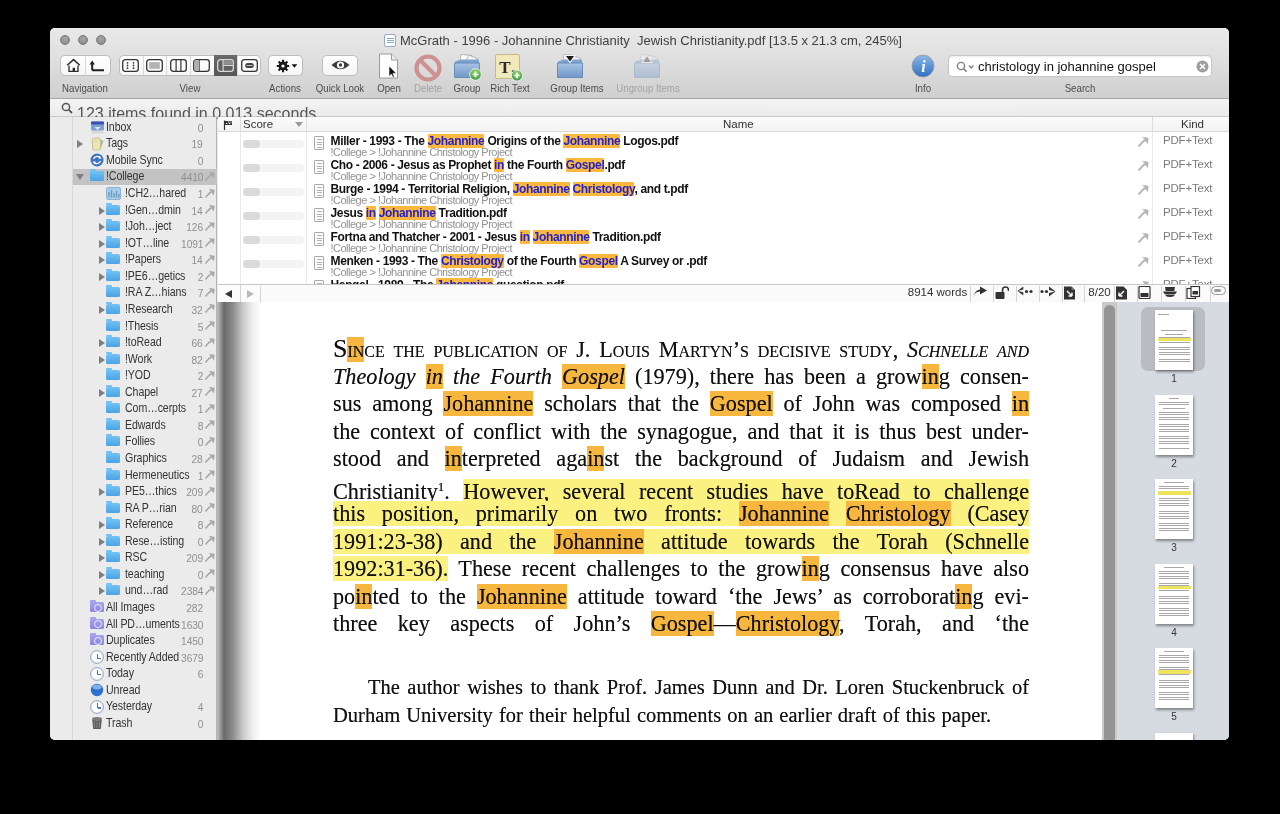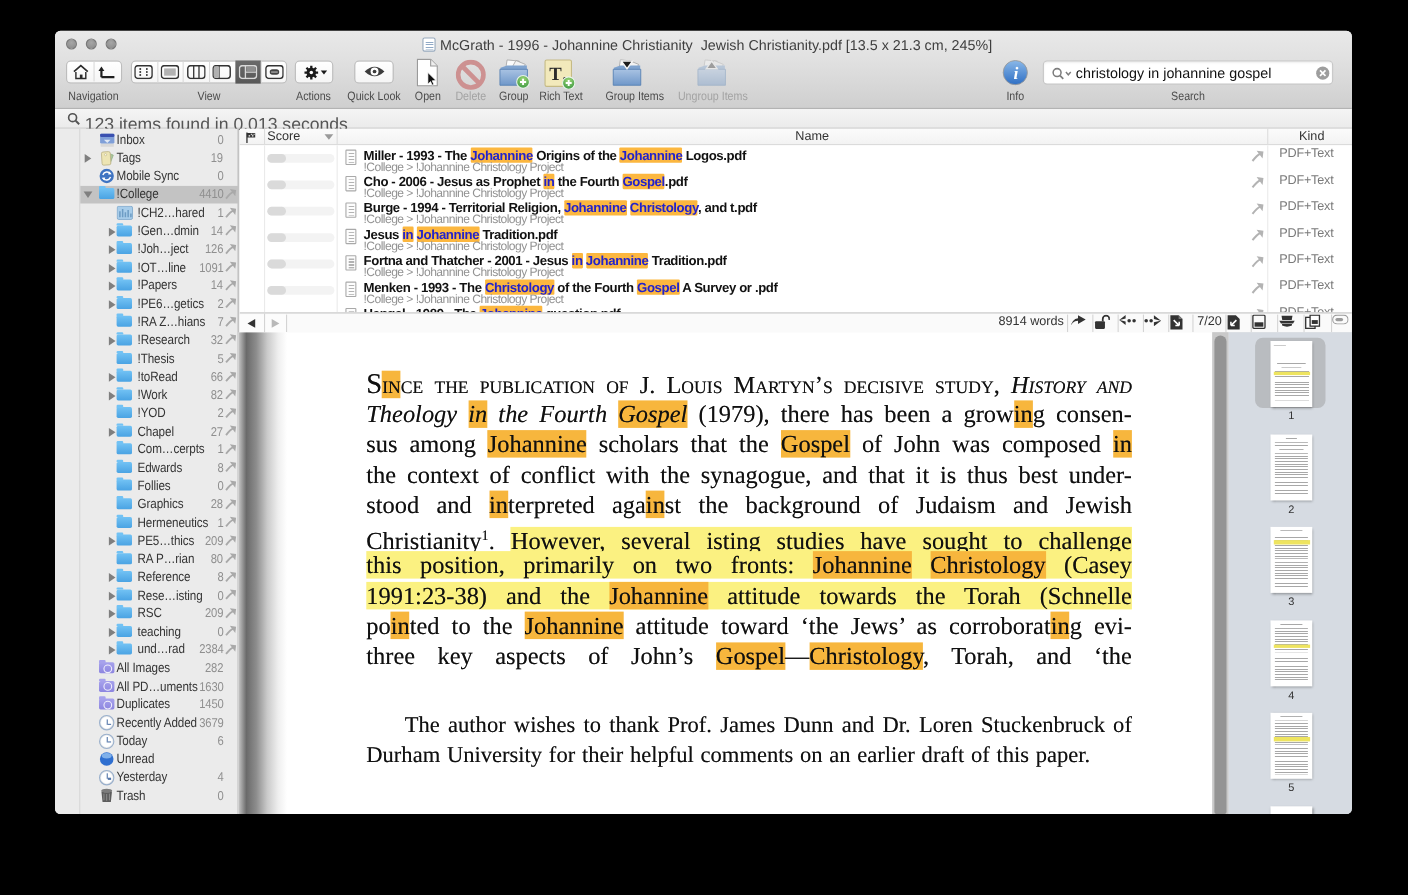--- a/index.html
+++ b/index.html
@@ -760,21 +760,21 @@
           <path d="M9 0.5 L9 4 L15 5.5 L9 7 L9 10.5 L15.5 5.5 Z" fill="#333"></path>
         </svg>
       </div>
 <div class="wcell" style="left:845px;width:22px;">
         <svg width="13" height="14" viewBox="0 0 13 14">
           <path d="M1 0.5 H8.5 L12 4 V13.5 H1 Z" fill="#333"></path>
           <path d="M8.5 0.5 V4 H12" fill="#777"></path>
           <path d="M4 5 L9 10 M9 10 V6.5 M9 10 H5.5" stroke="#fff" stroke-width="1.4" fill="none"></path>
         </svg>
       </div>
-<div class="wcell" style="left:867px;width:30px;">7/20</div>
+<div class="wcell" style="left:867px;width:30px;">8/20</div>
 <div class="wcell" style="left:897px;width:23px;">
         <svg width="13" height="14" viewBox="0 0 13 14">
           <path d="M1 0.5 H8.5 L12 4 V13.5 H1 Z" fill="#333"></path>
           <path d="M9 5 L4 10 M4 10 V6.5 M4 10 H7.5" stroke="#fff" stroke-width="1.4" fill="none"></path>
         </svg>
       </div>
 <div class="wcell" style="left:920px;width:24px;">
         <svg width="13" height="13" viewBox="0 0 13 13">
           <rect x="1" y="0.5" width="11" height="12" rx="1" fill="none" stroke="#333" stroke-width="1.2"></rect>
           <rect x="2.5" y="7" width="8" height="4" fill="#333"></rect>
@@ -797,28 +797,29 @@
 <div class="wcell" style="left:993px;width:18px;border-right:none;">
         <svg width="15" height="9" viewBox="0 0 15 9">
           <rect x="0.5" y="0.5" width="14" height="8" rx="4" fill="none" stroke="#9a9a9a" stroke-width="1"></rect>
           <rect x="3" y="3" width="7" height="3" rx="1.5" fill="#9a9a9a"></rect>
         </svg>
       </div>
 </div>
 <div id="pdf">
       <div id="gutter"></div>
 <div id="ptext">
-<div class="pl"><span style="font-size:26px">S</span><span style="font-variant:small-caps"><span class="oj">in</span>ce the publication of J. Louis Martyn’s decisive study, <i>History and</i></span></div>
+<div class="pl"><span style="font-size:26px">S</span><span style="font-variant:small-caps"><span class="oj">in</span>ce the publication of J. Louis Martyn’s decisive study, <i>Schnelle and</i></span></div>
 <div class="pl"><i>Theology <span class="oj">in</span> the Fourth <span class="oj">Gospel</span></i> (1979), there has been a grow<span class="oj">in</span>g consen-</div>
 <div class="pl">sus among <span class="oj">Johannine</span> scholars that the <span class="oj">Gospel</span> of John was composed <span class="oj">in</span></div>
 <div class="pl">the context of conflict with the synagogue, and that it is thus best under-</div>
 <div class="pl">stood and <span class="oj">in</span>terpreted aga<span class="oj">in</span>st the background of Judaism and Jewish</div>
-<div class="pl">Christianity<sup style="font-size:13px">1</sup>. <span class="yw">However, several isting studies have sought to challenge</span></div>
+<div class="pl">Christianity<sup style="font-size:13px">1</sup>. <span class="yw">However, several recent studies have toRead to challenge</span></div>
 <div class="pl"><span class="yw">this position, primarily on two fronts: <span class="oj">Johannine</span> <span class="oj">Christology</span> (Casey</span></div>
 <div class="pl"><span class="yw">1991:23-38) and the <span class="oj">Johannine</span> attitude towards the Torah (Schnelle</span></div>
+<div class="pl"><span class="yw">1992:31-36).</span> These recent challenges to the grow<span class="oj">in</span>g consensus have also</div>
 <div class="pl">po<span class="oj">in</span>ted to the <span class="oj">Johannine</span> attitude toward ‘the Jews’ as corroborat<span class="oj">in</span>g evi-</div>
 <div class="pl">three key aspects of John’s <span class="oj">Gospel</span>—<span class="oj">Christology</span>, Torah, and ‘the</div>
 <div style="height:36px"></div>
 <div class="pl" style="font-size:20.5px;text-indent:35px">The author wishes to thank Prof. James Dunn and Dr. Loren Stuckenbruck of</div>
 <div class="pl" style="font-size:20.5px;text-align-last:left">Durham University for their helpful comments on an earlier draft of this paper.</div>
 </div>
     </div>
 <div id="scrollst">
       <div></div>
     </div>

